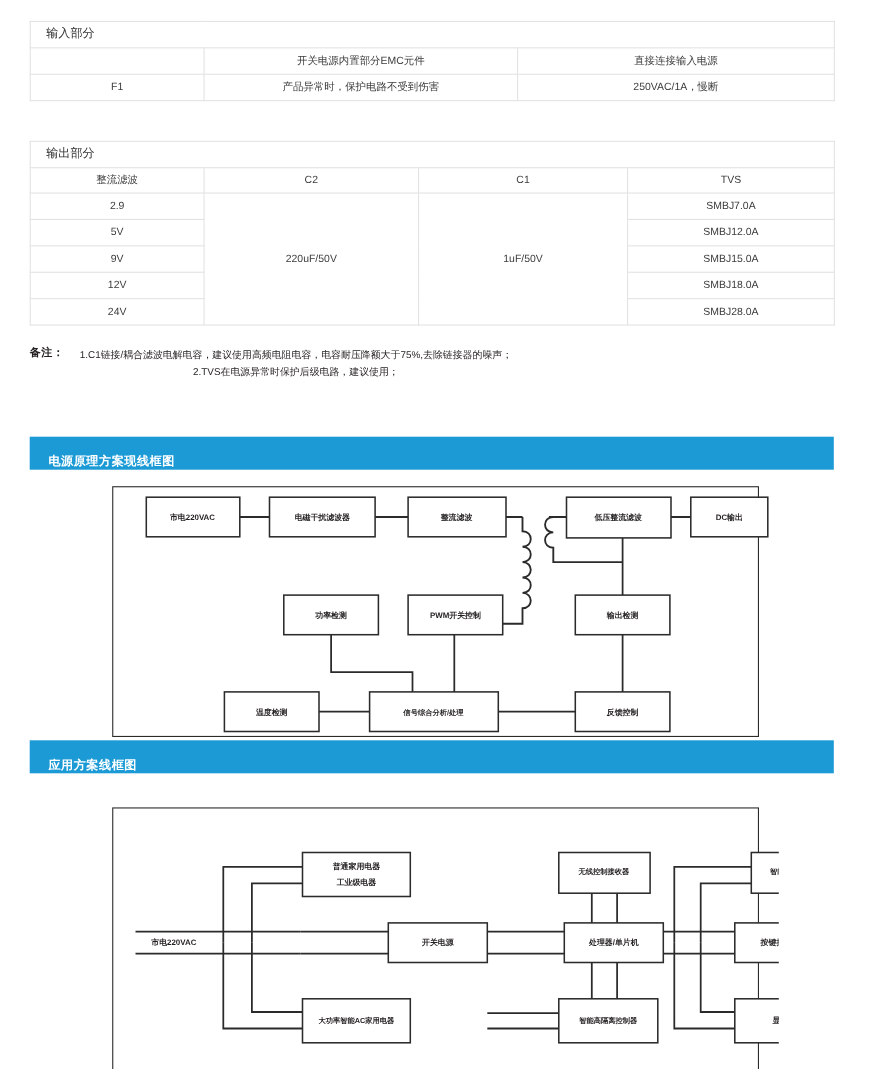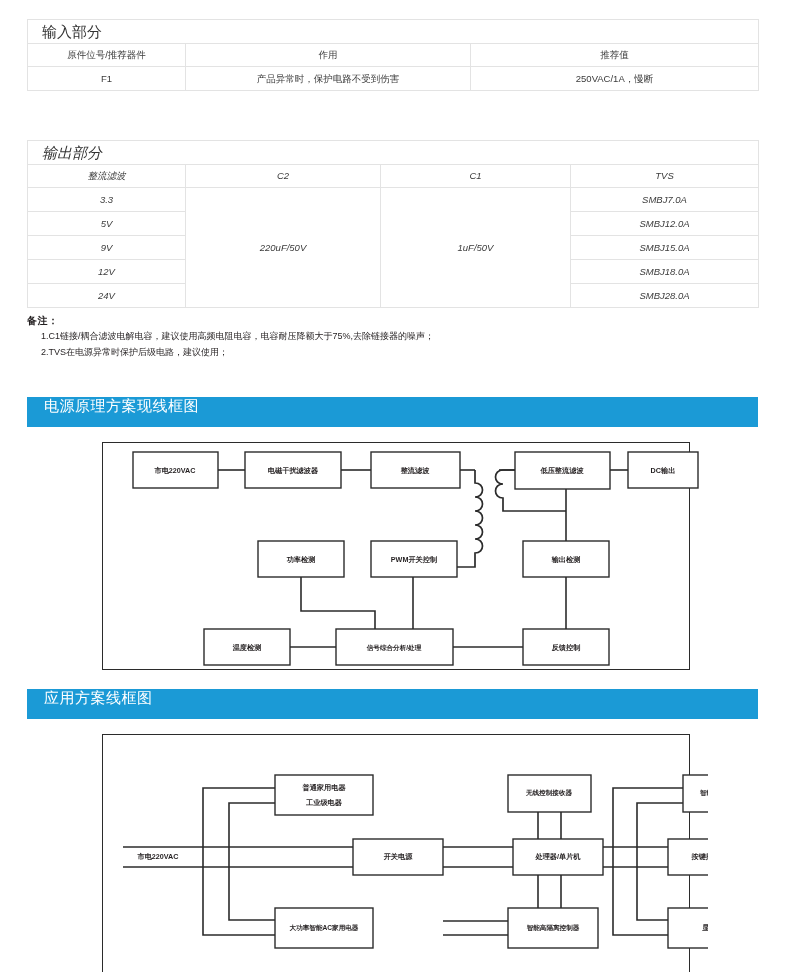--- a/index.html
+++ b/index.html
@@ -26,65 +26,65 @@
     border: 1px solid #e3e3e3;
     text-align: center;
     vertical-align: middle;
     padding: 0 4px;
     line-height: 1.2;
     font-weight: 400;
   }
   table.spec td.caption {
     text-align: left;
     padding-left: 14px;
-    font-size: 15px;
+    font-size: 11px;
     color: #333;
     height: 24px;
     border-bottom-color: #e3e3e3;
   }
   table.spec td.hdr { height: 23px; }
   table.spec td.cell { height: 24px; }
 
   
   .notes {
     position: absolute;
     left: 27px; top: 314px;
     display: flex;
     align-items: flex-start;
     font-size: 9px;
     color: #231f20;
-    flex-direction: column;
   }
   .notes-label {
     font-weight: 700;
     font-size: 10px;
     white-space: nowrap;
     padding-top: 0px;
     letter-spacing: 0.5px;
   }
   .notes-list { margin-left: 14px; }
   .notes-list .nline {
     line-height: 16px;
     white-space: nowrap;
     font-size: 9px;
     color: #231f20;
+    text-align: center;
   }
 
   
   .bluebar {
     position: absolute;
     left: 27px;
     width: 731px;
     height: 30px;
     background: #1b9ad6;
     color: #ffffff;
-    font-size: 15px;
-    font-weight: 400;
+    font-size: 11px;
+    font-weight: 700;
     display: flex;
-    align-items: flex-start;
+    align-items: flex-end;
     padding-left: 17px;
     letter-spacing: 0.5px;
   }
 
   
   .diagram {
     position: absolute;
     border: 1.6px solid #2b2b2b;
     background: #ffffff;
     padding-left: 20px;
@@ -112,53 +112,53 @@
     <colgroup>
         <col style="width:158px">
         <col style="width:285px">
         <col style="width:288px">
       </colgroup>
     <tbody>
       <tr>
         <td class="caption" colspan="3">输入部分</td>
       </tr>
       <tr>
-        <td class="hdr">原件位号/推荐器件</td>
-        <td class="hdr">作用</td>
-        <td class="hdr">推荐值</td>
+        <td class="cell"></td>
+        <td class="cell">开关电源内置部分EMC元件</td>
+        <td class="cell">直接连接输入电源</td>
       </tr>
       <tr>
         <td class="cell">F1</td>
         <td class="cell">产品异常时，保护电路不受到伤害</td>
         <td class="cell">250VAC/1A，慢断</td>
       </tr>
     </tbody>
   </table>
 </div>
 
-<div class="tbl-wrap" style="left:27px; top:140px;font-style:italic;">
+<div class="tbl-wrap" style="left:27px; top:128px;">
   <table class="spec">
     <colgroup>
         <col style="width:158px">
         <col style="width:195px">
         <col style="width:190px">
         <col style="width:188px">
       </colgroup>
     <tbody>
       <tr>
         <td class="caption" colspan="4">输出部分</td>
       </tr>
       <tr>
         <td class="hdr">整流滤波</td>
         <td class="hdr">C2</td>
         <td class="hdr">C1</td>
         <td class="hdr">TVS</td>
       </tr>
       <tr>
-        <td class="cell">3.3</td>
+        <td class="cell">2.9</td>
         <td class="cell" rowspan="5">220uF/50V</td>
         <td class="cell" rowspan="5">1uF/50V</td>
         <td class="cell">SMBJ7.0A</td>
       </tr>
       <tr>
         <td class="cell">5V</td>
         <td class="cell">SMBJ12.0A</td>
       </tr>
       <tr>
         <td class="cell">9V</td>
@@ -251,21 +251,21 @@
     <text class="lbl" x="124" y="205">温度检测</text>
 
     <rect class="bx" x="213" y="186" width="117" height="36"></rect>
     <text class="lbl sm" x="271" y="205">信号综合分析/处理</text>
 
     <rect class="bx" x="400" y="186" width="86" height="36"></rect>
     <text class="lbl" x="443" y="205">反馈控制</text>
   </svg>
 </div>
 
-<div class="bluebar" style="top:689px;">
+<div class="bluebar" style="top:673px;">
   <span>应用方案线框图</span>
 </div>
 
 <div class="diagram" style="left:102px; top:734px; width:588px; height:292px;">
   <svg width="585" height="225" viewBox="0 0 585 225">
 
     <defs>
       <pattern id="hatch" patternUnits="userSpaceOnUse" width="5" height="5" patternTransform="rotate(45)">
         <line x1="0" y1="0" x2="0" y2="5" stroke="#9a9a9a" stroke-width="0.8"></line>
       </pattern>

